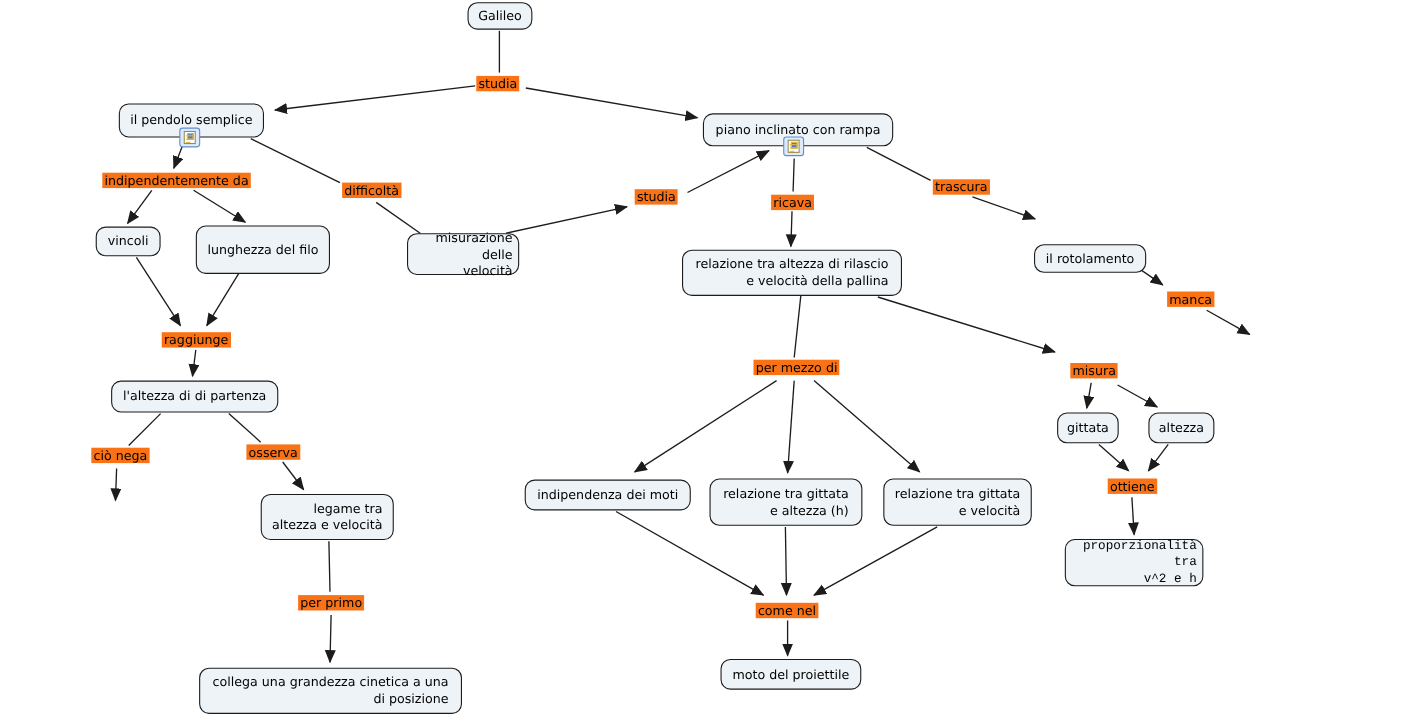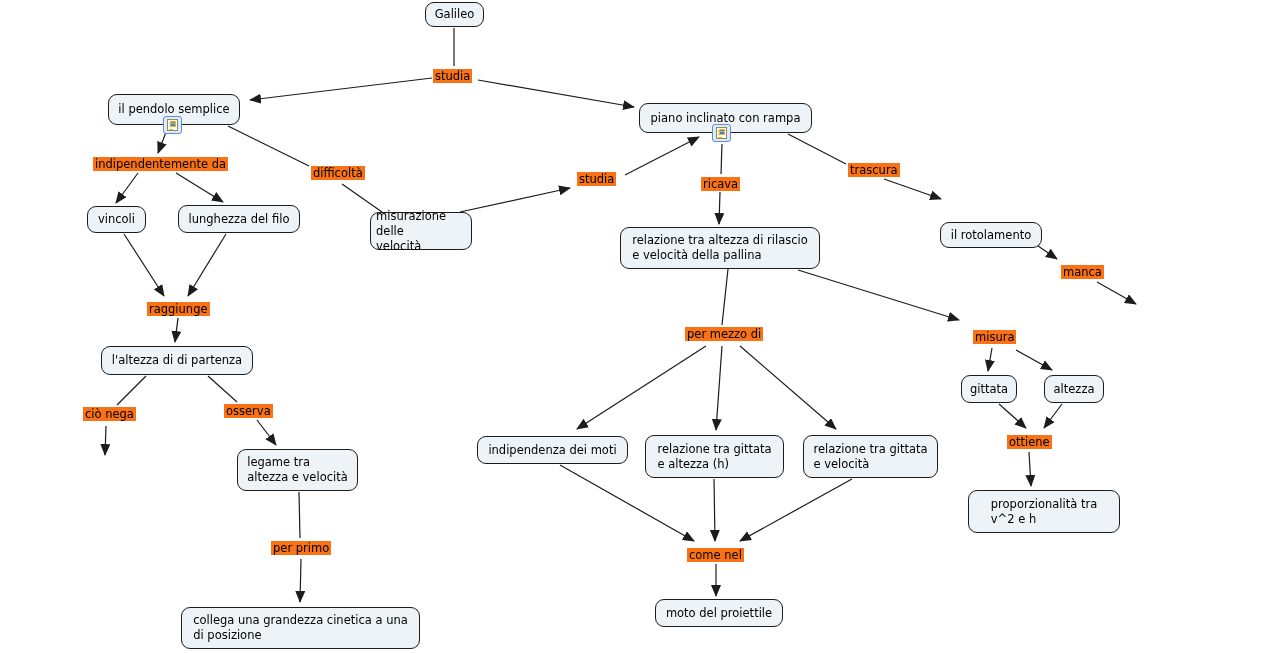--- a/index.html
+++ b/index.html
@@ -9,21 +9,21 @@
     background:#ffffff;
     font-family:"DejaVu Sans","Liberation Sans",sans-serif;
     color:#000;
     overflow:hidden;
   }
   #edges{position:absolute;left:0;top:0;width:1286px;height:653px;}
   .node{
     position:absolute;
     box-sizing:border-box;
     display:flex;align-items:center;justify-content:center;
-    text-align:left;
+    text-align:right;
     background:#edf3f7;
     border:1px solid #1c1c1c;
     border-radius:9px;
     font-size:11.5px;line-height:15px;
     white-space:pre-line;
     padding:1px 5px;
     cursor:default;
   }
   .link-label{
     position:absolute;
@@ -110,29 +110,29 @@
       <line x1="257" y1="420" x2="276" y2="445" marker-end="url(#arr)"></line>
       <line x1="299" y1="492" x2="300" y2="538"></line>
       <line x1="301" y1="559" x2="300" y2="602" marker-end="url(#arr)"></line>
     </g>
   </svg>
 
   <div class="node" style="left:425px;top:2px;width:59px;height:25px;">Galileo</div>
   <div class="node" style="left:108px;top:94px;width:132px;height:31px;">il pendolo semplice</div>
   <div class="node" style="left:639px;top:103px;width:173px;height:30px;">piano inclinato con rampa</div>
   <div class="node" style="left:87px;top:206px;width:59px;height:27px;">vincoli</div>
-  <div class="node" style="left:178px;top:205px;width:122px;height:28px;">lunghezza del filo</div>
+  <div class="node" style="left:178px;top:205px;width:122px;height:44px;">lunghezza del filo</div>
   <div class="node" style="left:370px;top:212px;width:102px;height:38px;">misurazione delle
 velocità</div>
   <div class="node" style="left:620px;top:227px;width:200px;height:42px;">relazione tra altezza di rilascio
 e velocità della pallina</div>
   <div class="node" style="left:940px;top:202px;width:102px;height:26px;margin-top:20px;">il rotolamento</div>
   <div class="node" style="left:961px;top:375px;width:56px;height:28px;">gittata</div>
   <div class="node" style="left:1044px;top:375px;width:60px;height:28px;">altezza</div>
-  <div class="node" style="left:968px;top:490px;width:152px;height:43px;">proporzionalità tra
+  <div class="node" style="left:968px;top:490px;width:126px;height:43px;font-family:Liberation Mono, monospace;">proporzionalità tra
 v^2 e  h</div>
   <div class="node" style="left:477px;top:436px;width:151px;height:28px;">indipendenza dei moti</div>
   <div class="node" style="left:645px;top:435px;width:139px;height:43px;">relazione tra gittata
 e  altezza (h)</div>
   <div class="node" style="left:803px;top:435px;width:135px;height:43px;">relazione tra gittata
 e velocità</div>
   <div class="node" style="left:655px;top:599px;width:128px;height:28px;">moto del proiettile</div>
   <div class="node" style="left:101px;top:346px;width:152px;height:29px;">l'altezza di di partenza</div>
   <div class="node" style="left:237px;top:449px;width:121px;height:42px;">legame tra
 altezza e velocità</div>

